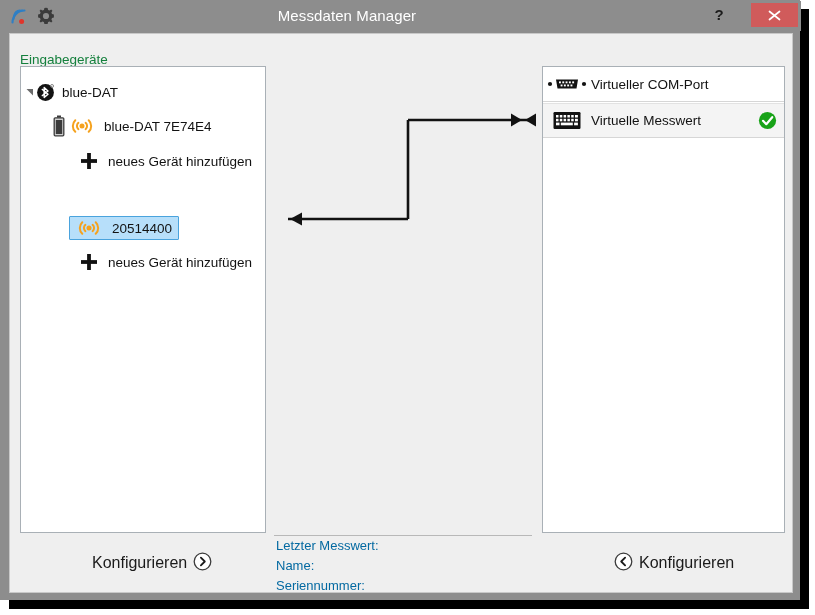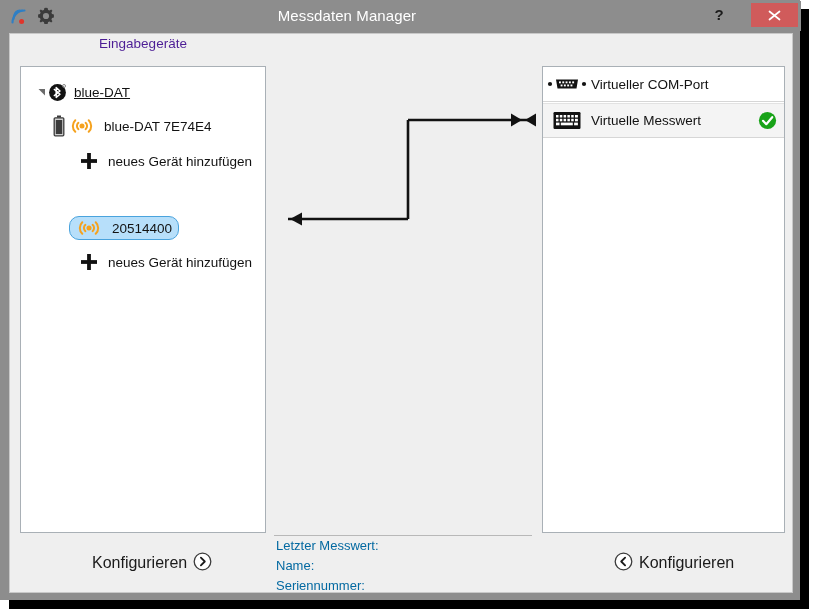--- a/index.html
+++ b/index.html
@@ -77,24 +77,24 @@
     position: absolute;
     left: 8px; top: 32px;
     width: 784px; height: 560px;
     background: #efefef;
     border: 1px solid #c8c8c8;
   }
 
   
   .col-header {
     position: absolute;
-    top: 2px;
+    top: 18px;
     font-size: 13.5px;
-    color: #4c1d95;
-    text-align: center;
+    color: #15803d;
+    text-align: left;
   }
   #header-input  { left: 10px;  width: 246px; }
   #header-output { left: 530px; width: 246px; }
 
   
   .list-panel {
     position: absolute;
     top: 32px;
     background: #ffffff;
     border: 1px solid #a9b0b6;
@@ -121,21 +121,21 @@
   }
   .tree-ico {
     display: flex; align-items: center; justify-content: center;
     flex: none;
   }
   .tree-label { margin-left: 7px; }
 
   .sel-box {
     background: #b7dffa;
     border: 1px solid #4aa3dd;
-    border-radius: 10px;
+    border-radius: 1px;
     padding: 1px 6px 1px 3px;
     display: flex; align-items: center;
   }
 
   
   .out-row {
     position: absolute;
     left: 0; width: 241px; height: 35px;
     display: flex; align-items: center;
     font-size: 13.5px; color: #121212;
@@ -229,21 +229,21 @@
       </svg>
     </div>
   </div>
 
   <div id="client">
 
     <div id="header-input" class="col-header">Eingabegeräte</div>
 
     <div id="tree-panel" class="list-panel">
 
-      <div class="tree-row" style="left:14px; top:12px;text-decoration:underline;">
+      <div class="tree-row" style="left:2px; top:12px;">
         <span class="expander">
           <svg width="8" height="8" viewBox="0 0 8 8">
               <path d="M0.5 1 L7 1 L7 7.5 Z" fill="#6b6b6b"></path>
             </svg>
         </span>
         <span class="tree-ico">
           <svg width="19" height="19" viewBox="0 0 19 19">
             <circle cx="9.5" cy="9.5" r="8.4" fill="#121212"></circle>
             <path d="M8.2 4.6 L12.0 8.0 L8.2 11.2 L8.2 4.6 M8.2 7.8 L12.0 11.2 L8.2 14.4 L8.2 7.8" fill="none" stroke="#ffffff" stroke-width="1.45" stroke-linejoin="round" stroke-linecap="round"></path>
             <line x1="6.3" y1="6.4" x2="8.2" y2="7.9" stroke="#ffffff" stroke-width="1.45" stroke-linecap="round"></line>

